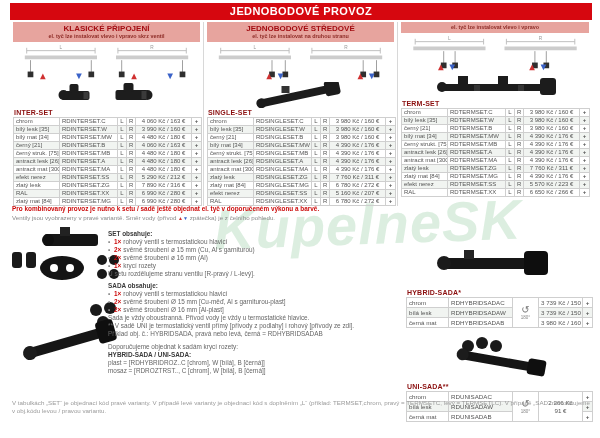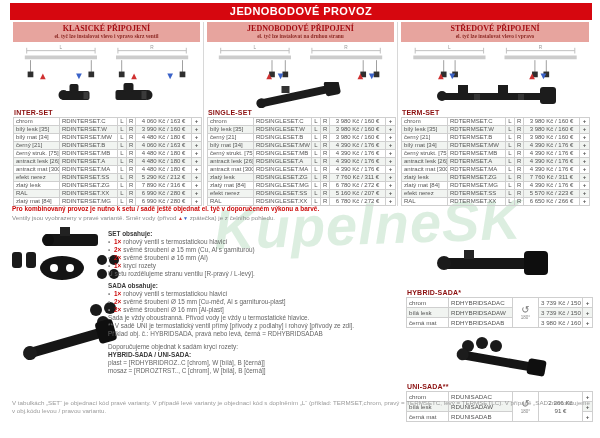--- a/index.html
+++ b/index.html
@@ -3,21 +3,21 @@
 <meta charset="utf-8">
 <style>
   html,body{margin:0;padding:0;background:#e9e9e9;}
   .page{position:relative;width:600px;height:438px;background:#fff;overflow:hidden;
         font-family:"Liberation Sans",sans-serif;-webkit-font-smoothing:antialiased;}
   .banner{position:absolute;left:10px;top:3px;width:582px;height:17px;background:#d6070f;
           color:#fff;font-weight:bold;font-size:11px;line-height:17px;text-align:center;letter-spacing:.4px;}
   .cols{position:absolute;left:10px;top:22px;width:582px;display:flex;}
   .col{width:194px;box-sizing:border-box;padding:0 3px;border-right:1px solid #d8d8d8;}
   .col:last-child{border-right:none;}
-  .colhead{background:#e7a49e;text-align:center;padding:2px 1px 3px;font-family:Liberation Serif, serif;}
+  .colhead{background:#e7a49e;text-align:center;padding:2px 1px 3px;}
   .colhead .t{color:#a30d12;font-weight:bold;font-size:8px;line-height:9px;}
   .colhead .s{color:#8d2b26;font-weight:bold;font-size:5.4px;line-height:6px;}
   .diagram{display:block;width:100%;height:38px;margin-top:2px;}
   .dt{font-size:5px;fill:#999;text-anchor:middle;font-family:"Liberation Sans",sans-serif;}
   .photo{display:block;width:100%;height:26px;}
   .settitle{font-size:7px;font-weight:bold;color:#8b0e0e;margin:1px 0 1px 1px;letter-spacing:.2px;}
   table.price{width:100%;border-collapse:collapse;table-layout:fixed;}
   table.price td{border:1px solid #cfcfcf;font-size:6px;color:#555;padding:0 2px;height:7px;
                  line-height:7px;white-space:nowrap;overflow:hidden;}
   table.price tr:nth-child(even) td{background:#f1f4f1;}
@@ -208,21 +208,21 @@
               <td class="c-lr">R</td>
               <td class="c-price">6 990 Kč / 280 €</td>
               <td class="c-plus">+</td>
             </tr>
           </tbody>
       </table>
     </div>
 
     <div class="col">
       <div class="colhead">
-        <div class="t">JEDNOBODOVÉ PŘIPOJENÍ</div>
+        <div class="t">JEDNOBODOVÉ STŘEDOVÉ</div>
         <div class="s">el. tyč lze instalovat na druhou stranu</div>
       </div>
       <svg class="diagram" viewBox="0 0 188 40">
         <g stroke="#bdbdbd" fill="none">
           <line x1="10" y1="7" x2="82" y2="7"></line>
             <line x1="10" y1="4" x2="10" y2="10"></line>
             <line x1="82" y1="4" x2="82" y2="10"></line>
           <line x1="106" y1="7" x2="178" y2="7"></line>
             <line x1="106" y1="4" x2="106" y2="10"></line>
             <line x1="178" y1="4" x2="178" y2="10"></line>
@@ -356,21 +356,20 @@
               <td class="c-lr">R</td>
               <td class="c-price">6 780 Kč / 272 €</td>
               <td class="c-plus">+</td>
             </tr>
           </tbody>
       </table>
     </div>
 
     <div class="col">
       <div class="colhead">
-        <div class="t">STŘEDOVÉ PŘIPOJENÍ</div>
         <div class="s">el. tyč lze instalovat vlevo i vpravo</div>
       </div>
       <svg class="diagram" viewBox="0 0 188 40">
         <g stroke="#bdbdbd" fill="none">
           <line x1="10" y1="7" x2="82" y2="7"></line>
             <line x1="10" y1="4" x2="10" y2="10"></line>
             <line x1="82" y1="4" x2="82" y2="10"></line>
           <line x1="106" y1="7" x2="178" y2="7"></line>
             <line x1="106" y1="4" x2="106" y2="10"></line>
             <line x1="178" y1="4" x2="178" y2="10"></line>

